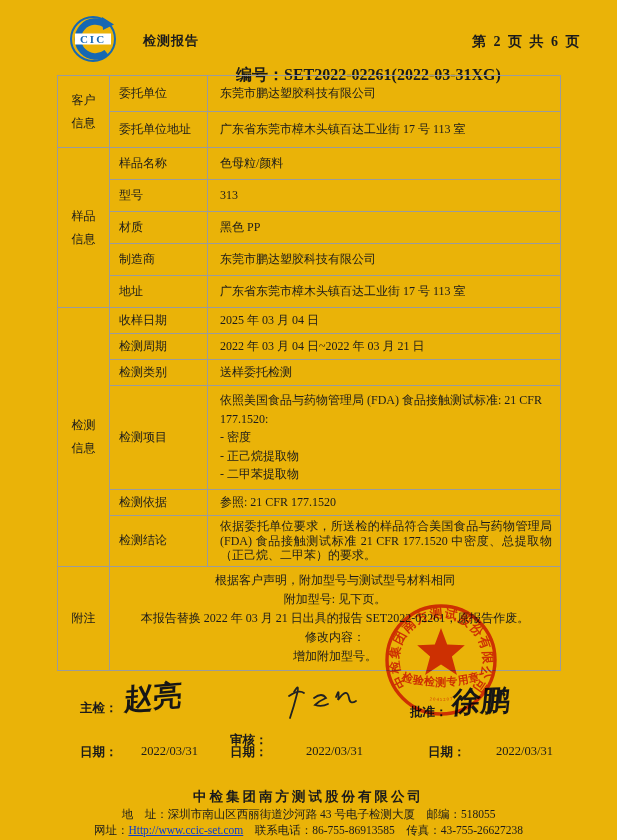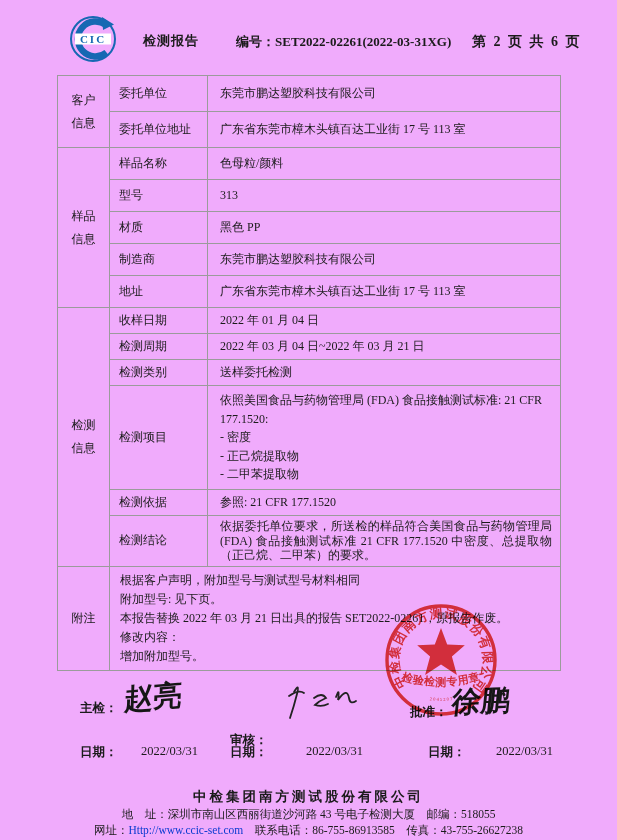--- a/index.html
+++ b/index.html
@@ -1,48 +1,48 @@
 <!DOCTYPE html>
 <html><head>
 <meta charset="utf-8">
 <style>
   html,body { margin:0; padding:0; background:#e8e8e8; }
   .page {
     position:relative; width:617px; height:840px; margin:0 auto;
-    background:#f0abfc; overflow:hidden;
+    background:#eab308; overflow:hidden;
     font-family:"Liberation Serif","DejaVu Serif",serif;
     color:#1b1b1b;
   }
   .abs { position:absolute; }
   .hdr-title { font-size:13px; font-weight:bold; letter-spacing:1px; }
-  .hdr-no { font-size:13px; font-weight:bold; }
+  .hdr-no { font-size:16px; font-weight:bold;margin-top:32px; }
   .hdr-page { font-size:14px; font-weight:bold; letter-spacing:2px; }
 
   table.report { border-collapse:collapse; table-layout:fixed; width:503px; }
   table.report td {
     border:1px solid #9b9b9b; font-size:12px; color:#1b1b1b;
     vertical-align:middle; overflow:hidden;
   }
   td.sec { text-align:center; line-height:23px; }
   td.lbl { padding-left:9px;font-family:Liberation Serif, serif; }
   td.val { padding-left:12px; }
   td.multi { padding:5px 10px 5px 12px; line-height:18.6px; }
   td.concl { padding:3px 8px 3px 12px; line-height:14.6px; text-align:justify; font-size:11.6px; }
-  td.notes { padding:4px 10px 4px 10px; line-height:19px; }
+  td.notes { padding:4px 10px 4px 10px; line-height:19px;text-align:center; }
 
   .sig-label { font-size:12.5px; font-weight:bold; }
   .sig-name { font-size:29px; font-weight:600; color:#161616;
               transform:rotate(-5deg) skewX(-7deg); display:inline-block; }
   .date-val { font-size:12.5px; }
 
   .stamp { opacity:0.9; mix-blend-mode:multiply; }
 
   .footer-company { width:617px; text-align:center; font-size:13.5px; font-weight:bold; letter-spacing:3px; }
   .footer-line { width:617px; text-align:center; font-size:11.5px; }
-  .footer-link { color:#0a3bd0; cursor:pointer; }
+  .footer-link { color:#0a3bd0; text-decoration:underline; cursor:pointer; }
 </style>
 </head>
 <body>
 
 <div class="page">
 
   <div class="abs" style="left:60px; top:13px;">
     <svg width="66" height="52" viewBox="0 0 66 52">
       <circle cx="33" cy="26" r="22" fill="none" stroke="#1668b3" stroke-width="2"></circle>
       <path d="M 46 12 A 17.5 17.5 0 1 0 46.5 39.5" fill="none" stroke="#1668b3" stroke-width="6.5"></path>
@@ -102,21 +102,21 @@
       <td class="lbl">地址</td>
       <td class="val">广东省东莞市樟木头镇百达工业街 17 号 113 室</td>
     </tr>
 
     <tr style="height:26px">
       <td class="sec" rowspan="6">
         <div>检测</div>
         <div>信息</div>
       </td>
       <td class="lbl">收样日期</td>
-      <td class="val">2022 年 01 月 04 日</td>
+      <td class="val">2025 年 03 月 04 日</td>
     </tr>
     <tr style="height:26px">
       <td class="lbl">检测周期</td>
       <td class="val">2022 年 03 月 04 日~2022 年 03 月 21 日</td>
     </tr>
     <tr style="height:26px">
       <td class="lbl">检测类别</td>
       <td class="val">送样委托检测</td>
     </tr>
     <tr style="height:93px">

